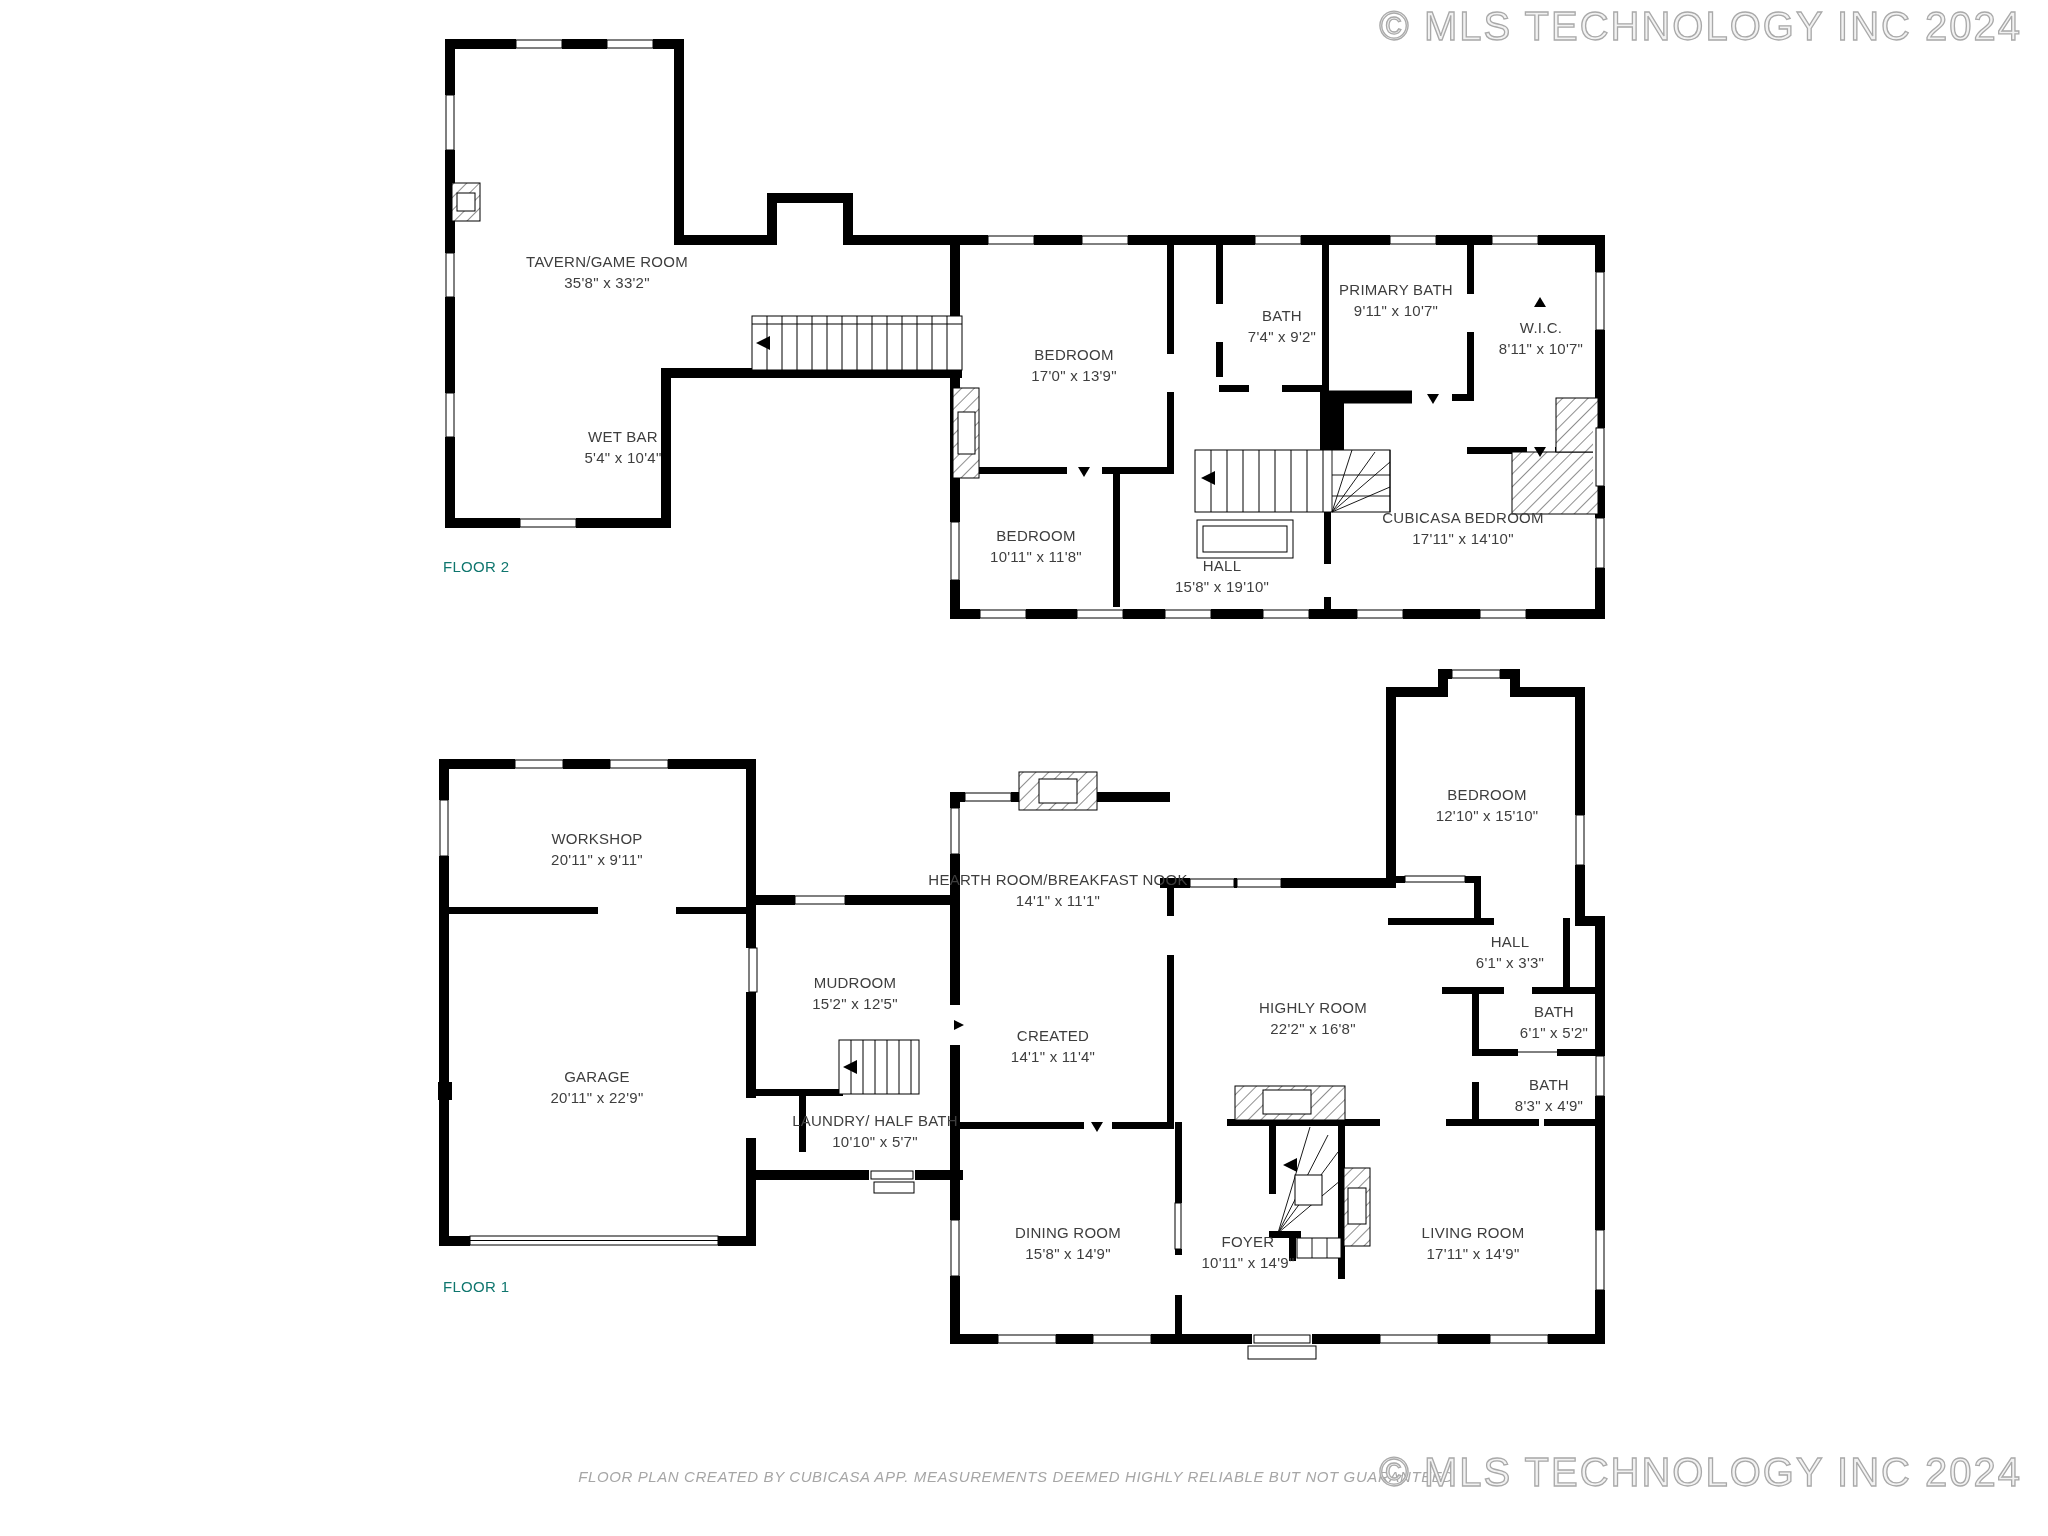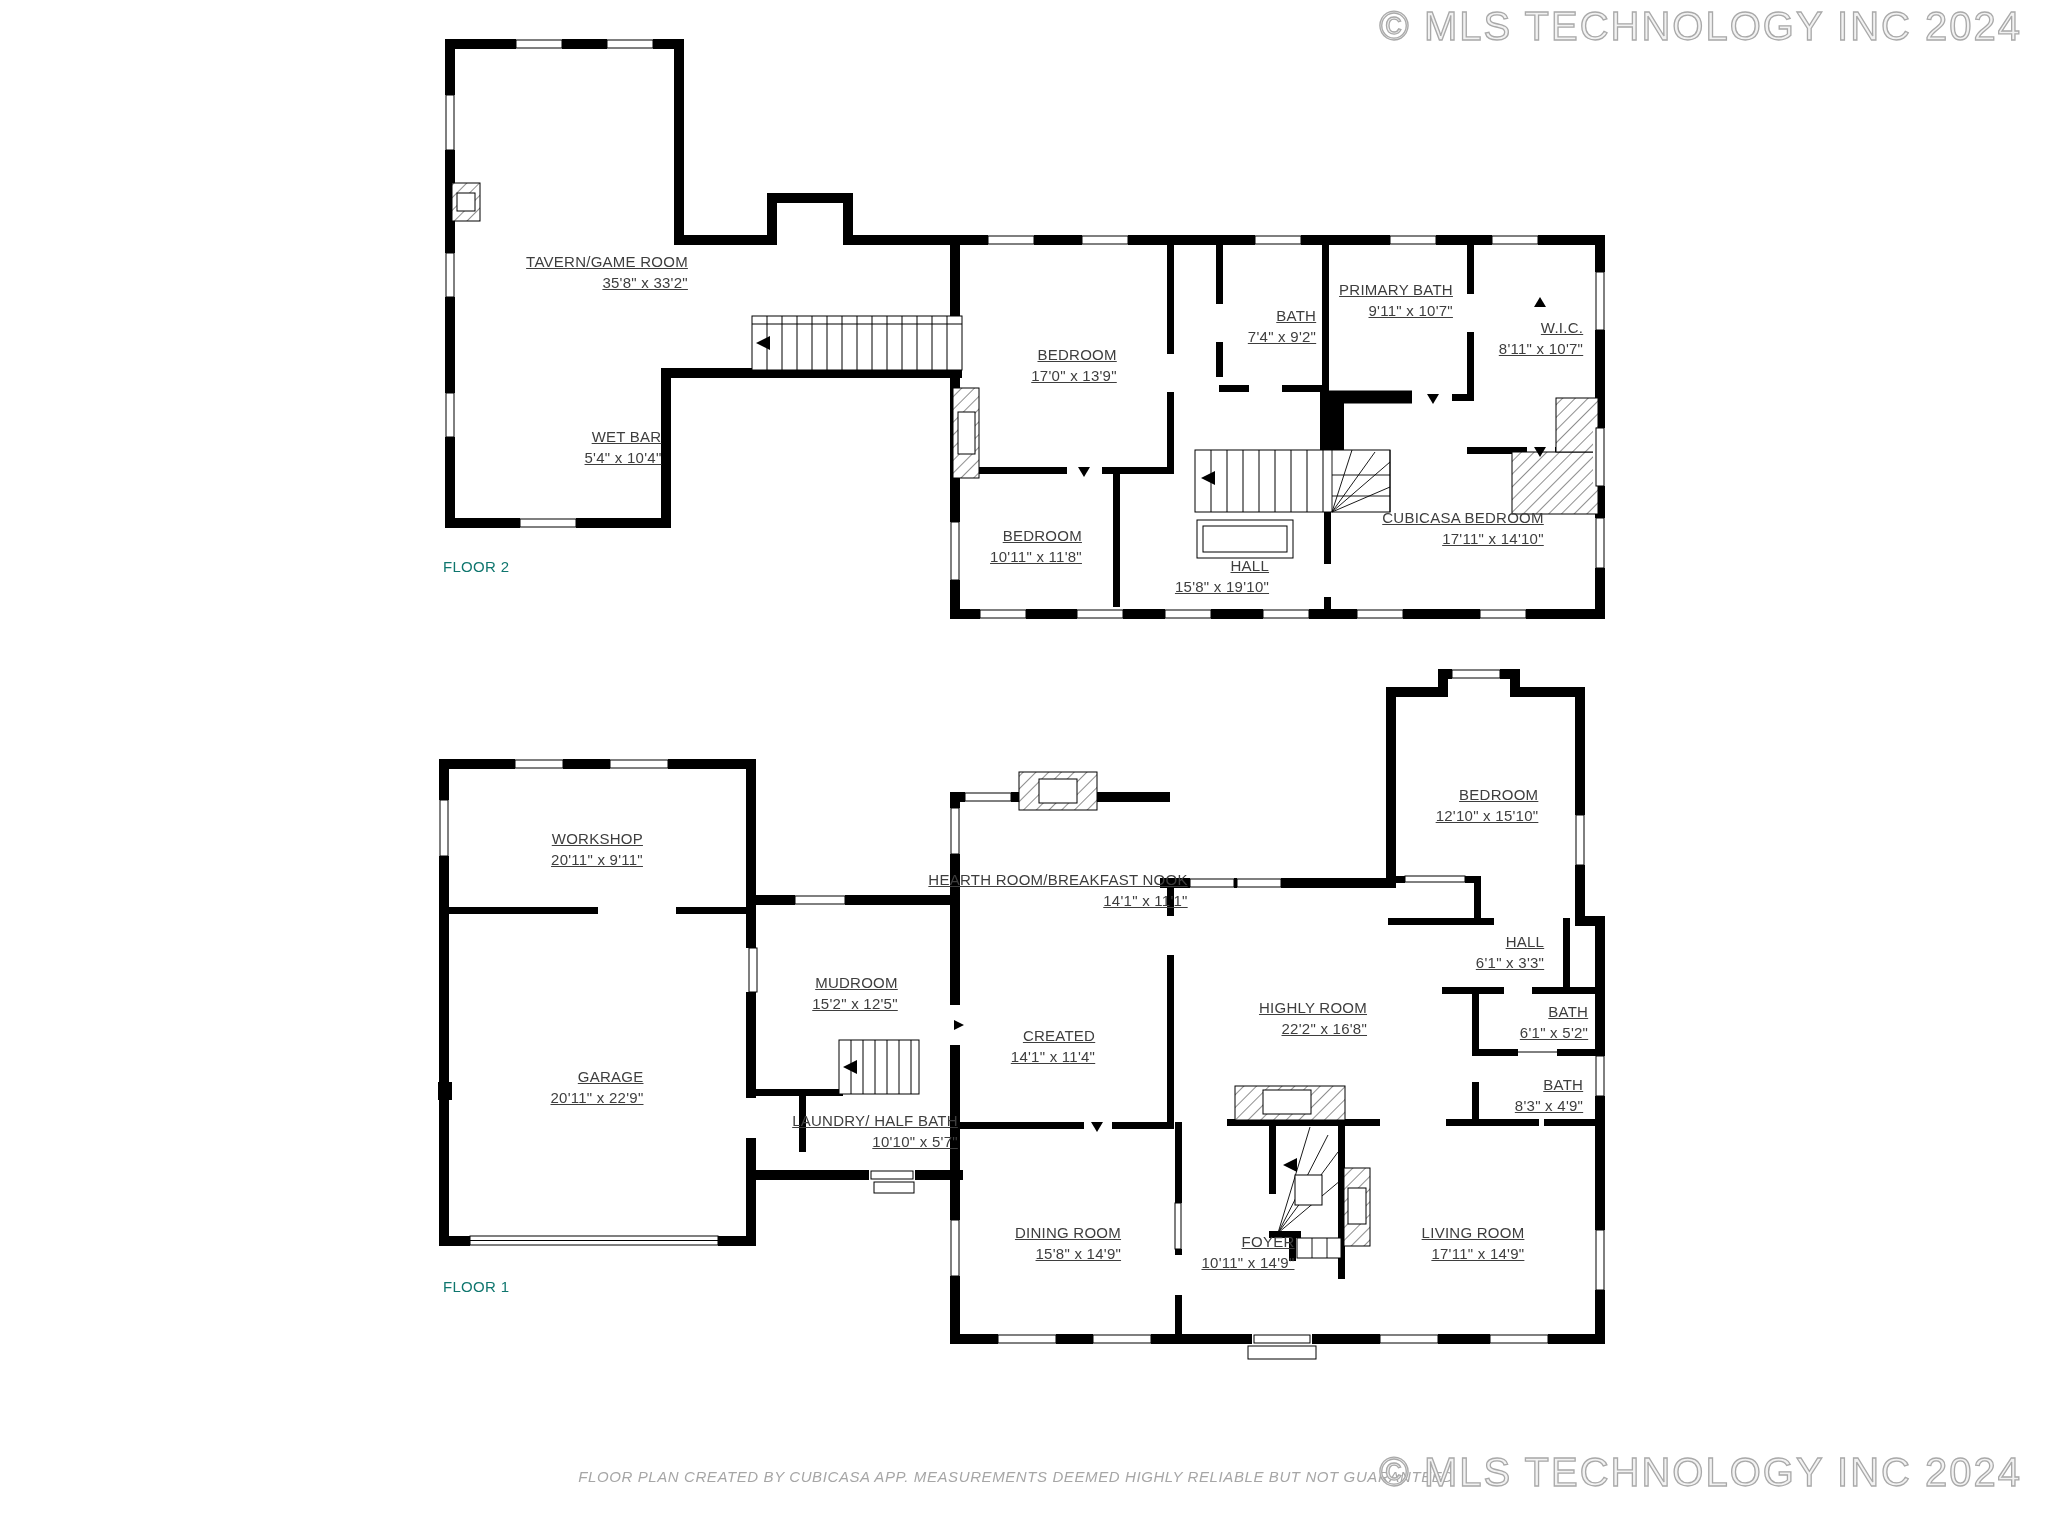--- a/index.html
+++ b/index.html
@@ -1,20 +1,20 @@
 <!DOCTYPE html>
 <html><head>
 <meta charset="utf-8">
 <style>
   html,body{margin:0;padding:0;background:#ffffff;}
   #stage{position:relative;width:2048px;height:1536px;background:#ffffff;overflow:hidden;
          font-family:"Liberation Sans", sans-serif;}
   #plan-svg{position:absolute;left:0;top:0;}
-  .room-label{position:absolute;transform:translate(-50%,-50%);text-align:right;
-              color:#3e3e3e;font-size:15px;line-height:1.4;white-space:nowrap;letter-spacing:.25px;text-decoration:underline;}
+  .room-label{position:absolute;transform:translate(-50%,-50%);text-align:center;
+              color:#3e3e3e;font-size:15px;line-height:1.4;white-space:nowrap;letter-spacing:.25px;}
   .room-label .rd{color:#3e3e3e;}
   .floor-label{position:absolute;color:#0f766e;font-size:15px;letter-spacing:.3px;}
   .footer-note{position:absolute;top:1468px;left:1016px;transform:translateX(-50%);
                color:#a6a6a6;font-size:15px;letter-spacing:.6px;white-space:nowrap;font-style:italic;}
   .watermark{position:absolute;right:26px;color:#f2f2f2;font-size:40px;letter-spacing:2px;
              -webkit-text-stroke:1.3px #a9a9a9;white-space:nowrap;pointer-events:none;}
   .wm-top{top:4px;}
   .wm-bottom{top:1450px;}
 </style>
 </head>

